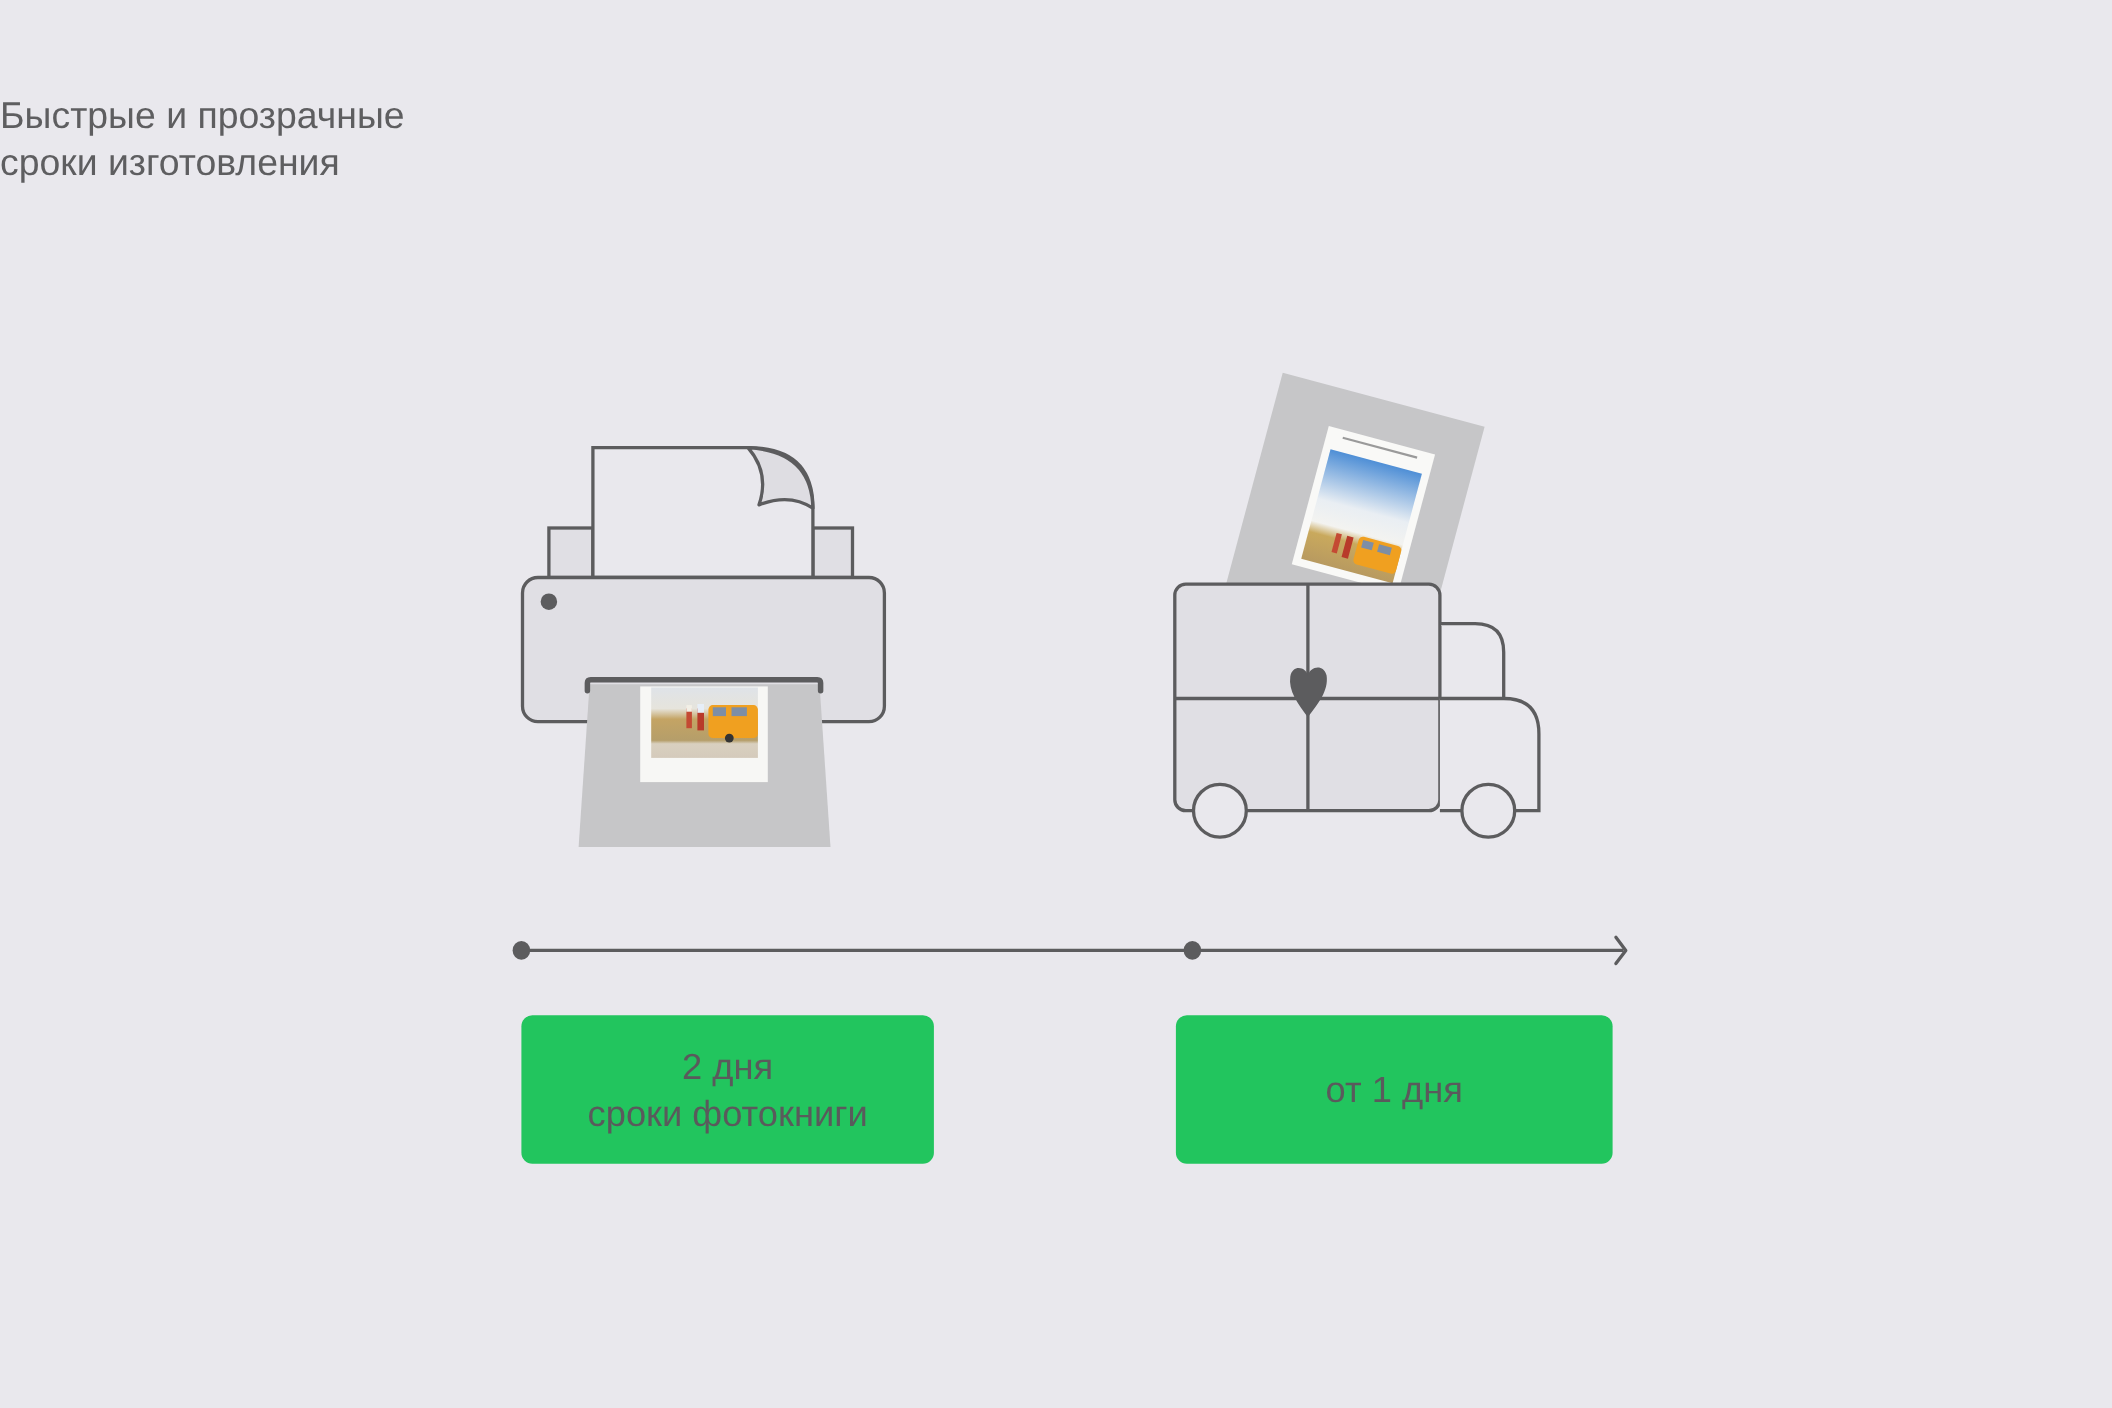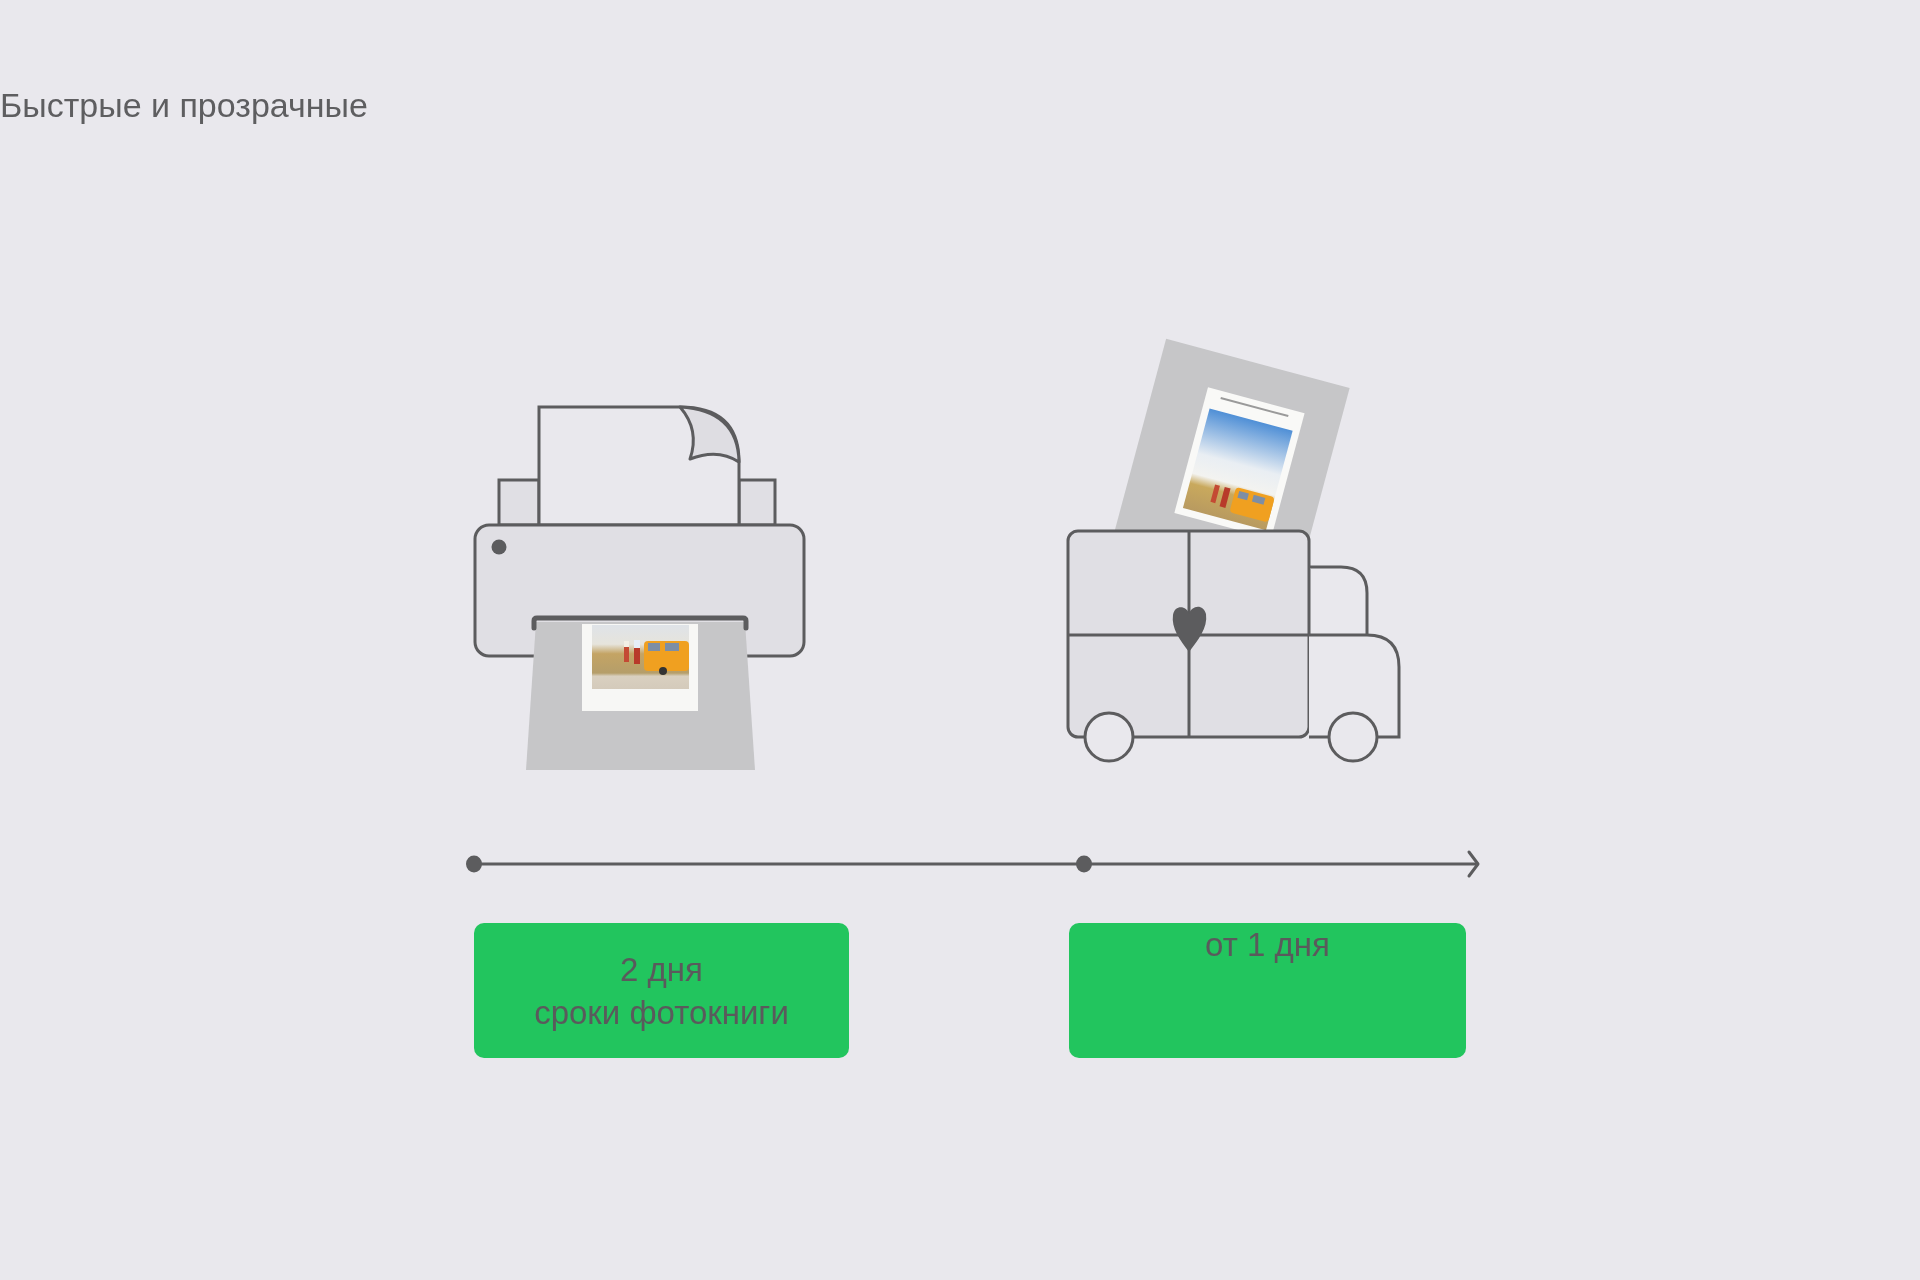--- a/index.html
+++ b/index.html
@@ -17,27 +17,28 @@
   .title span { display:block; }
   .illus { position:absolute; left:0; top:0; }
   .label-box {
     position:absolute; top:923px; height:135px;
     background:#22c55e; border-radius:10px;
     display:flex; flex-direction:column; align-items:center; justify-content:center;
     font-size:33px; line-height:43px; color:#5a5a5c; text-align:center;
   }
   .label-box span { display:block; }
   #box-print { left:474px; width:375px; }
-  #box-delivery { left:1069px; width:397px;justify-content:space-between; }
+  #box-delivery { left:1069px; width:397px; }
 </style>
 </head>
 <body>
 
 <div class="title">
   <span>Быстрые и прозрачные</span>
+  <span>сроки изготовления</span>
 </div>
 
 <svg class="illus" width="1920" height="1280" viewBox="0 0 1920 1280" xmlns="http://www.w3.org/2000/svg">
   <defs>
     <linearGradient id="sky" x1="0" y1="0" x2="0" y2="1">
       <stop offset="0" stop-color="#4f8fd6"></stop>
       <stop offset="0.45" stop-color="#e9eef3"></stop>
       <stop offset="0.65" stop-color="#f3f3f0"></stop>
       <stop offset="0.75" stop-color="#c9a95d"></stop>
       <stop offset="1" stop-color="#b89a60"></stop>

